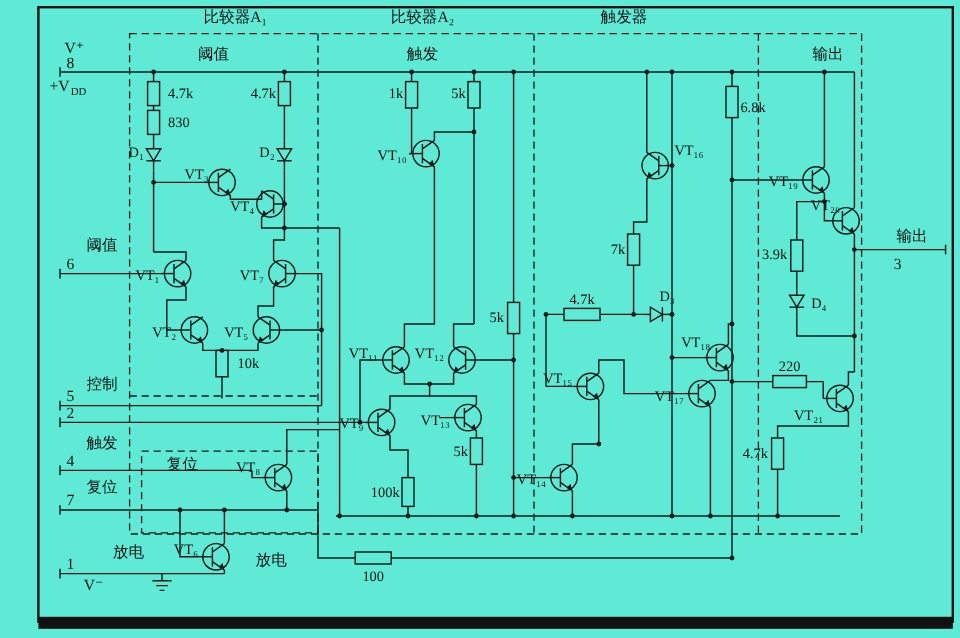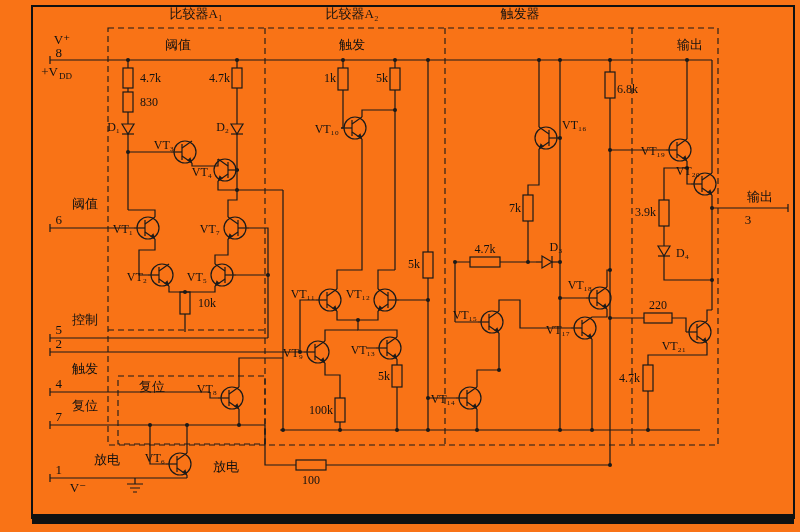--- a/index.html
+++ b/index.html
@@ -1,16 +1,16 @@
 <!DOCTYPE html>
 <html><head>
 <meta charset="utf-8">
 <style>
   html,body{margin:0;padding:0;background:#e8e6e0;}
-  .stage{width:800px;height:532px;background:#f97316;position:relative;overflow:hidden;
+  .stage{width:800px;height:532px;background:#5eead4;position:relative;overflow:hidden;
          font-family:"Liberation Serif","DejaVu Sans",serif;}
   svg{display:block;}
   .wire{stroke:#1a1a1a;stroke-width:1.2;fill:none;}
   .dash{stroke:#1a1a1a;stroke-width:1.1;fill:none;stroke-dasharray:6 4;}
   .comp{stroke:#1a1a1a;stroke-width:1.2;fill:none;}
   .dot{fill:#1a1a1a;stroke:none;}
   .frame{stroke:#111;stroke-width:2;fill:none;}
   text{fill:#111;}
   .lbl{font-size:13px;}
   .val{font-size:12px;}

